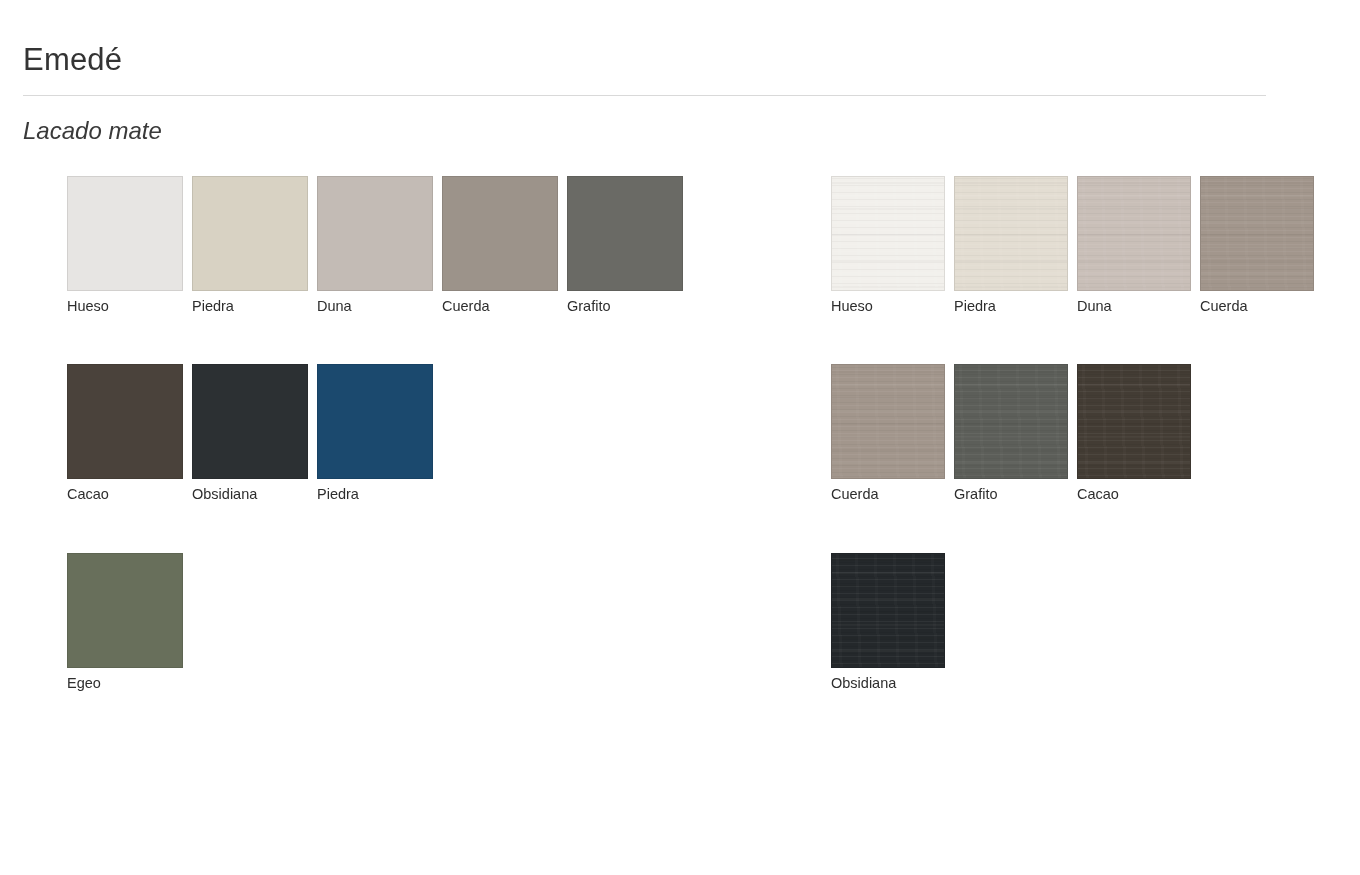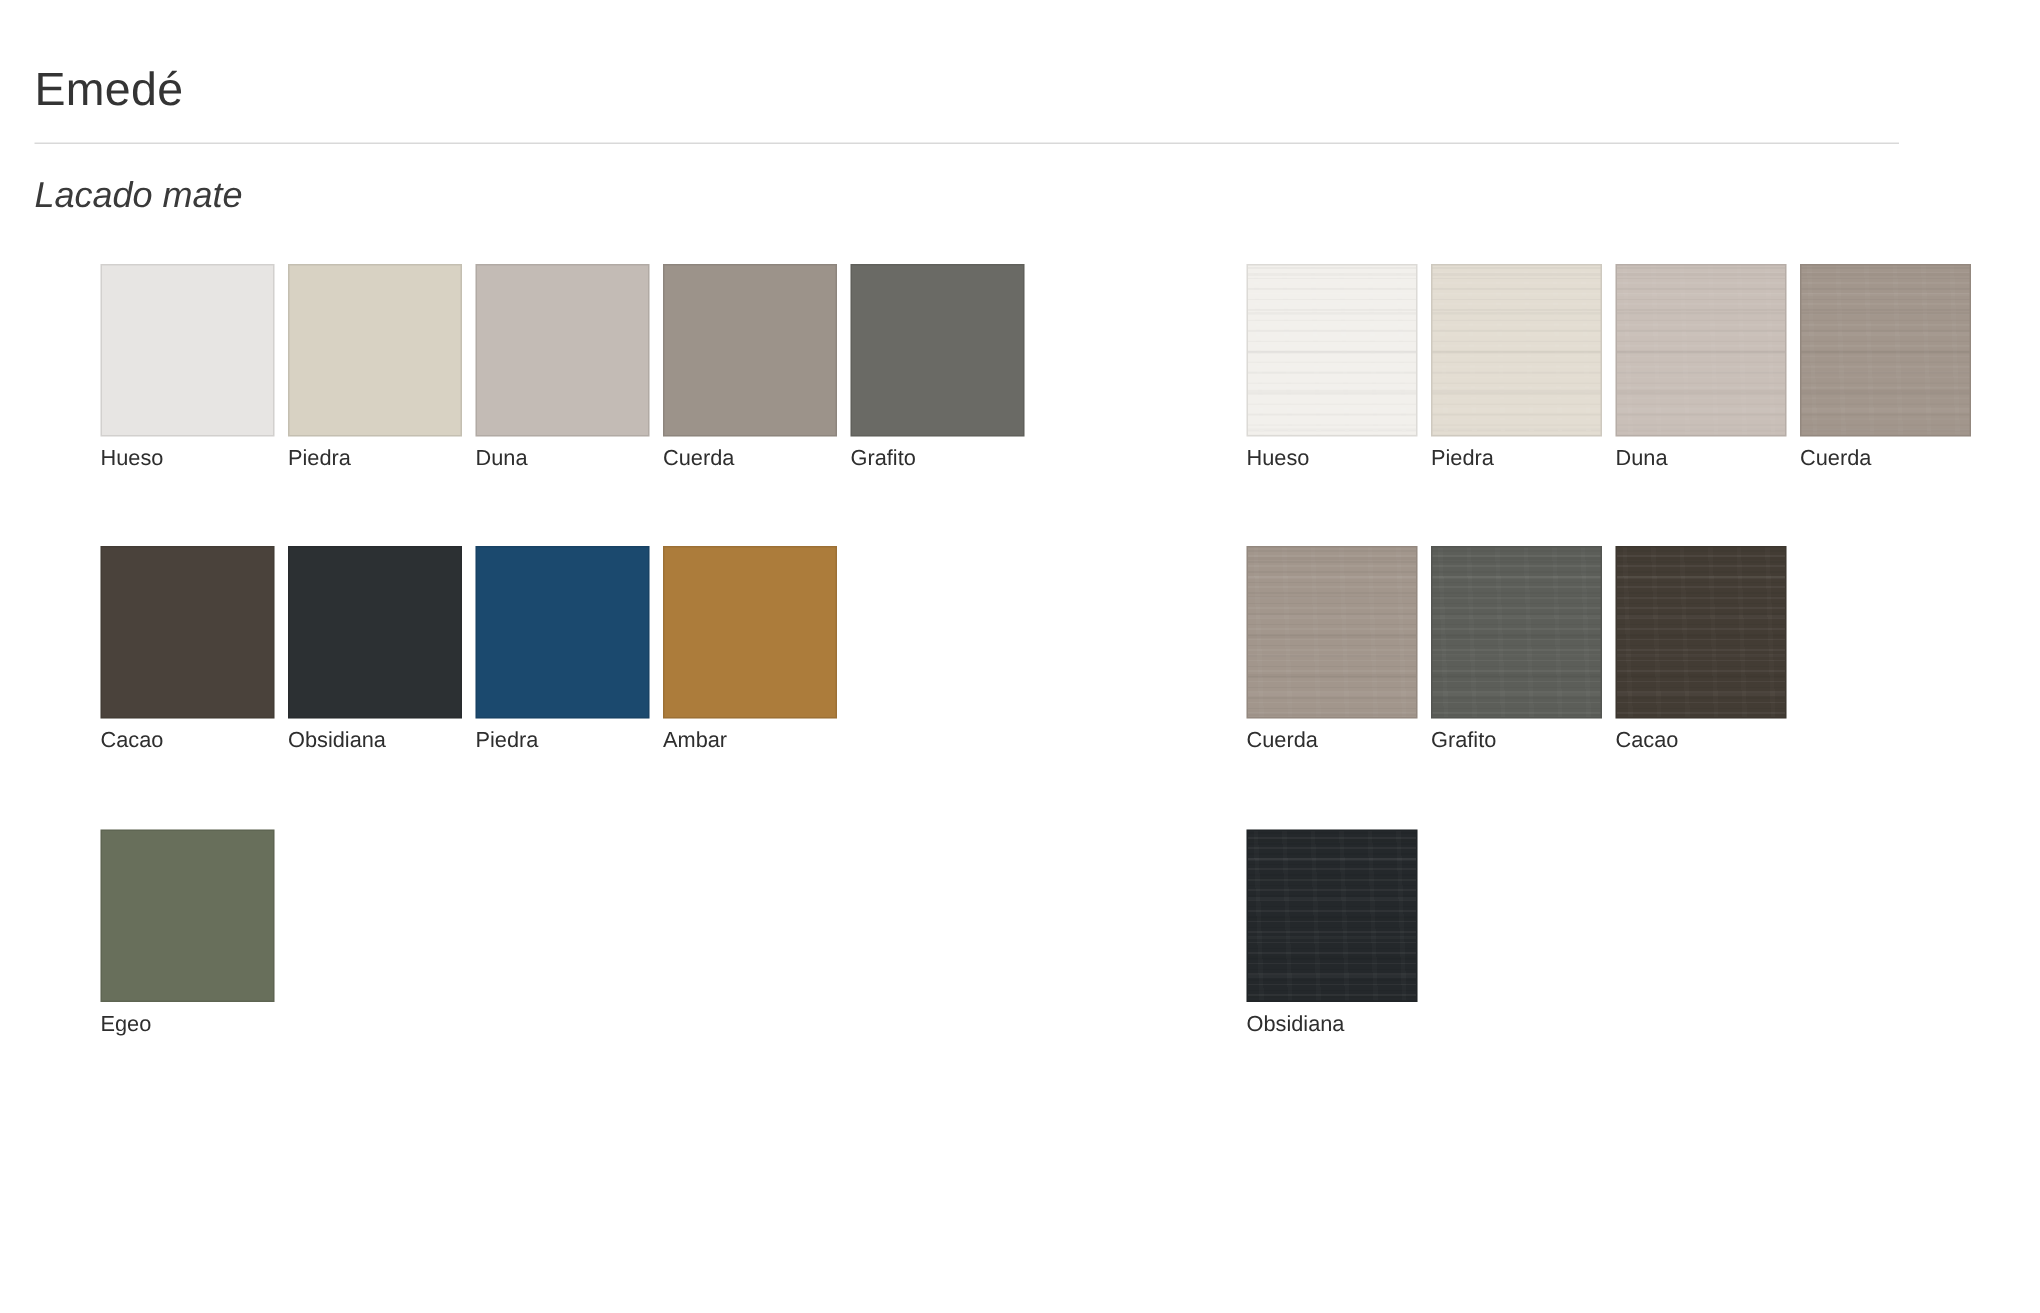--- a/index.html
+++ b/index.html
@@ -195,24 +195,20 @@
           <span class="swatch-label">Cacao</span>
         </div>
         <div class="swatch-cell">
           <div class="swatch-chip" style="background-color: rgb(44, 48, 51);"></div>
           <span class="swatch-label">Obsidiana</span>
         </div>
         <div class="swatch-cell">
           <div class="swatch-chip" style="background-color: rgb(27, 73, 110);"></div>
           <span class="swatch-label">Piedra</span>
         </div>
-        <div class="swatch-cell">
-          <div class="swatch-chip" style="background-color: rgb(172, 124, 59);"></div>
-          <span class="swatch-label">Ambar</span>
-        </div>
       </div>
       <div class="swatch-row">
         <div class="swatch-cell">
           <div class="swatch-chip" style="background-color: rgb(104, 111, 91);"></div>
           <span class="swatch-label">Egeo</span>
         </div>
       </div>
     </div>
 
   <div class="swatch-column right" id="column-lacado-poro-abierto">

